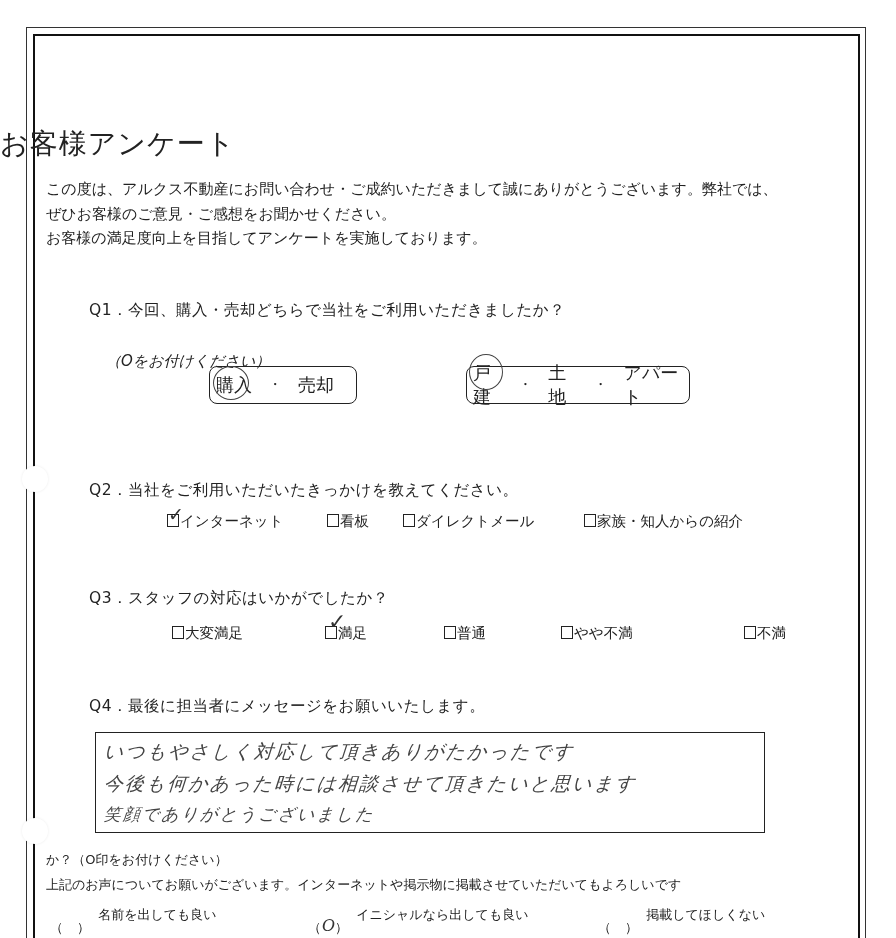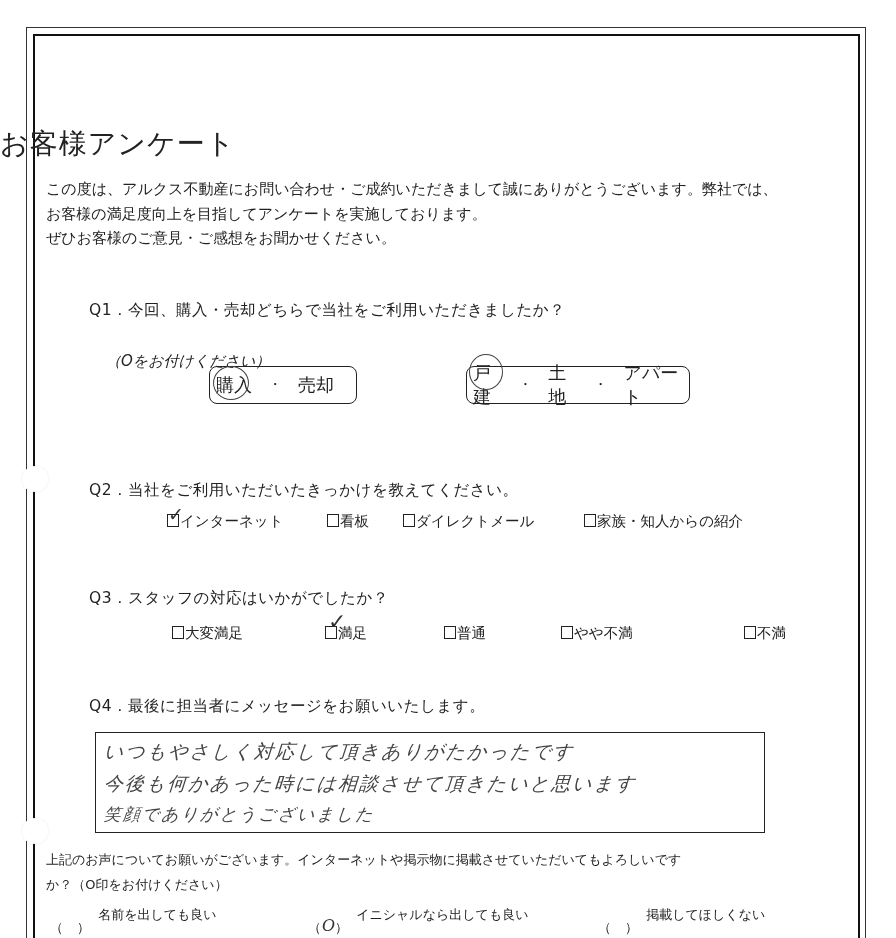--- a/index.html
+++ b/index.html
@@ -191,22 +191,22 @@
 
 <div class="outer-border"></div>
 <div class="inner-border"></div>
 <div class="punch-hole" style="top:466px;"></div>
 <div class="punch-hole" style="top:818px;"></div>
 
 <div class="title">お客様アンケート</div>
 
 <div class="intro">
   <div>この度は、アルクス不動産にお問い合わせ・ご成約いただきまして誠にありがとうございます。弊社では、</div>
+  <div>ぜひお客様のご意見・ご感想をお聞かせください。</div>
   <div>お客様の満足度向上を目指してアンケートを実施しております。</div>
-  <div>ぜひお客様のご意見・ご感想をお聞かせください。</div>
 </div>
 
 <div class="question" style="top:300px;">Q1．今回、購入・売却どちらで当社をご利用いただきましたか？</div>
 <div class="note" style="top:352px;font-style:italic;">（Oをお付けください）</div>
 
 <div class="choice-box" style="left:209px; top:366px; width:148px;">
   <span class="opt">
     <span>購入</span>
     <span class="hand-circle" style="left:-3px; top:-7px; width:34px; height:32px;"></span>
   </span>
@@ -263,22 +263,22 @@
 </div>
 
 <div class="question" style="top:696px;">Q4．最後に担当者にメッセージをお願いいたします。</div>
 <div class="message-box">
   <div class="hand-line" style="top:6px;">いつもやさしく対応して頂きありがたかったです</div>
   <div class="hand-line" style="top:38px;">今後も何かあった時には相談させて頂きたいと思います</div>
   <div class="hand-line" style="top:70px; font-size:17px;">笑顔でありがとうございました</div>
 </div>
 
 <div class="request">
+  <div>か？（O印をお付けください）</div>
   <div>上記のお声についてお願いがございます。インターネットや掲示物に掲載させていただいてもよろしいです</div>
-  <div>か？（O印をお付けください）</div>
 </div>
 
 <div class="consent-row">
   <span class="c-item" style="left:0;">
     <span class="paren"><span class="l">（</span><span class="mark"></span><span class="r">）</span></span>
     <span>名前を出しても良い</span>
   </span>
   <span class="c-item" style="left:258px;">
     <span class="paren"><span class="l">（</span><span class="mark">O</span><span class="r">）</span></span>
     <span>イニシャルなら出しても良い</span>

